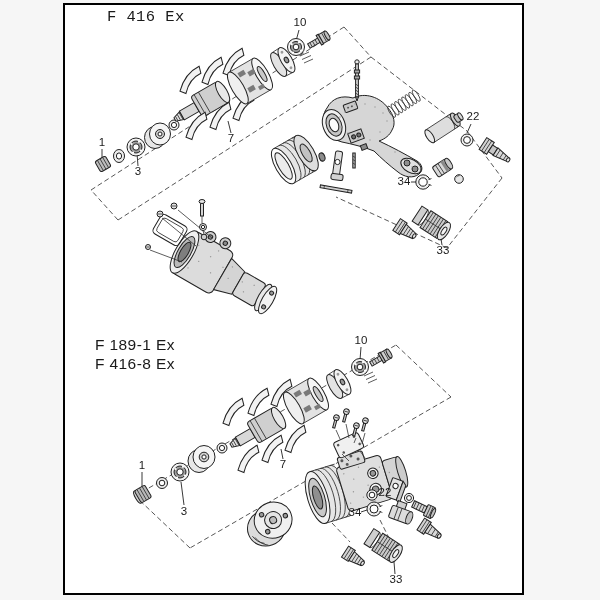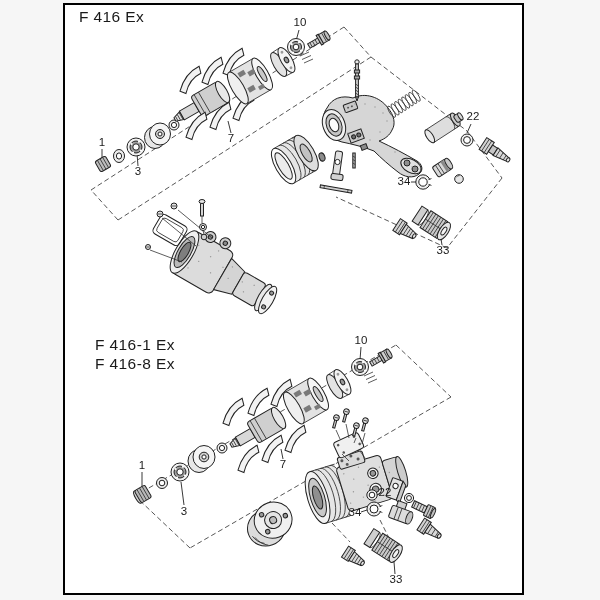--- a/index.html
+++ b/index.html
@@ -571,22 +571,22 @@
       <g transform="rotate(33 354 558)">
         <rect x="343" y="551" width="8" height="13" fill="#d4d4d4" class="s"></rect>
         <path class="thin" d="M346,551 v13 M349,551 v13"></path>
         <path d="M351,552.5 L364,555 L364,560.5 L351,563 Z" fill="#d8d8d8" class="s"></path>
         <path class="thin" d="M354,553 v9.4 M357,553.6 v8.2 M360,554.2 v7"></path>
         <ellipse cx="364" cy="557.8" rx="1.5" ry="2.4" fill="#e6e6e6" class="s"></ellipse>
       </g>
     </g>
   </svg>
 
-  <div class="title" style="left:79px;top:8px;">F 416 Ex</div>
-  <div class="title" style="left:95px;top:336px;">F 416-1 Ex</div>
+  <div class="title" style="left:107px;top:8px;font-family:Liberation Mono, monospace;">F 416 Ex</div>
+  <div class="title" style="left:95px;top:336px;">F 189-1 Ex</div>
   <div class="title" style="left:95px;top:355px;">F 416-8 Ex</div>
 
   <span class="plabel" style="left:102px;top:143px;">1</span>
   <span class="plabel" style="left:138px;top:172px;">3</span>
   <span class="plabel" style="left:231px;top:139px;">7</span>
   <span class="plabel" style="left:300px;top:23px;">10</span>
   <span class="plabel" style="left:473px;top:117px;">22</span>
   <span class="plabel" style="left:404px;top:182px;">34</span>
   <span class="plabel" style="left:443px;top:251px;">33</span>
 

